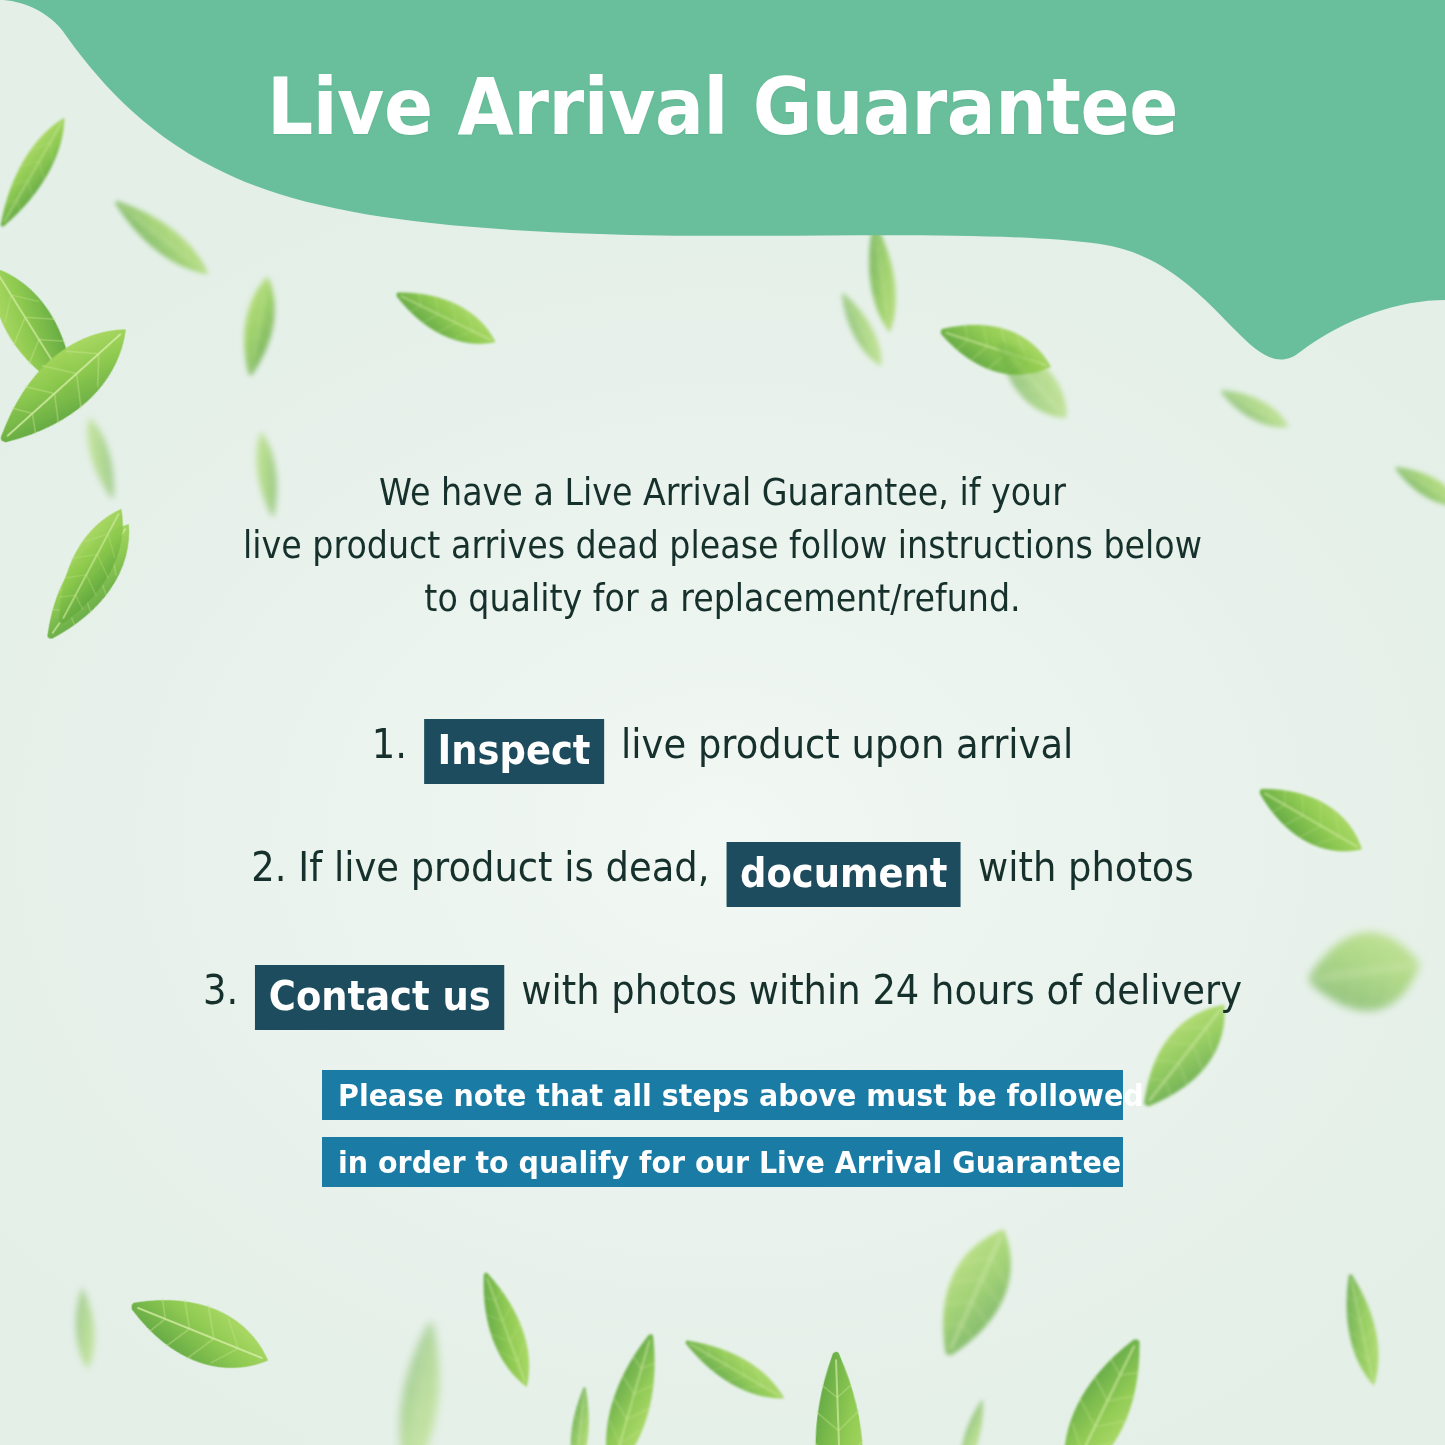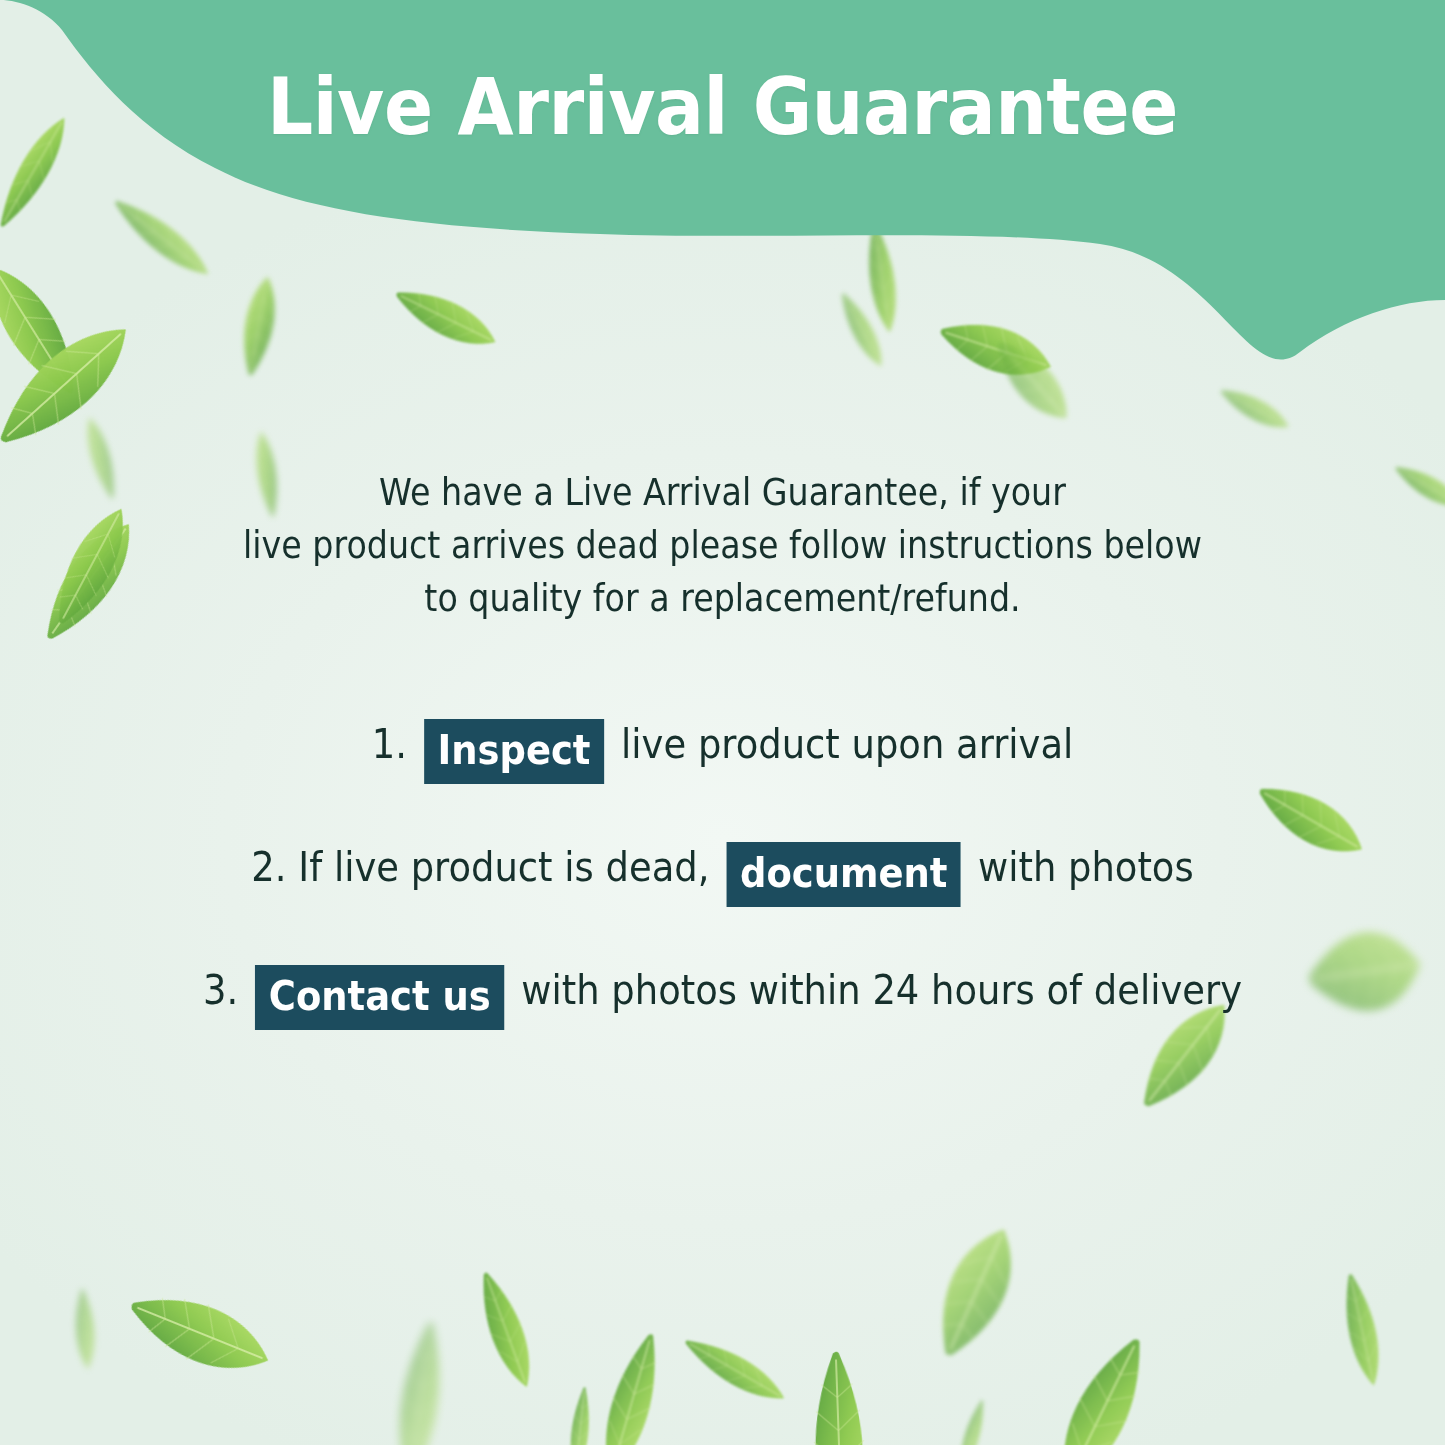--- a/index.html
+++ b/index.html
@@ -555,20 +555,24 @@
       </div>
 
       <div class="step s3">
         <span>3.</span>
         <span class="hl">Contact us</span>
         <span>with photos within 24 hours of delivery</span>
       </div>
 
     </div>
 
+    <div class="note">
+      <div class="note-line"><span>Please note that all steps above must be followed</span></div>
+      <div class="note-line"><span>in order to qualify for our Live Arrival Guarantee</span></div>
+    </div>
 
   </div>
 
   <div class="leaf-layer front" id="leaves-front">
       <div class="leaf" style="left: 10px; top: 108px; width: 46px; height: 128px; transform: rotate(30deg); filter: blur(1px); opacity: 0.95;">
         <svg viewBox="0 0 100 200" preserveAspectRatio="none">
           <defs>
             <linearGradient id="lg29" x1="0" y1="0" x2="1" y2="1">
               <stop offset="0%" stop-color="#b7e06a"></stop>
               <stop offset="45%" stop-color="#8cc94c"></stop>

